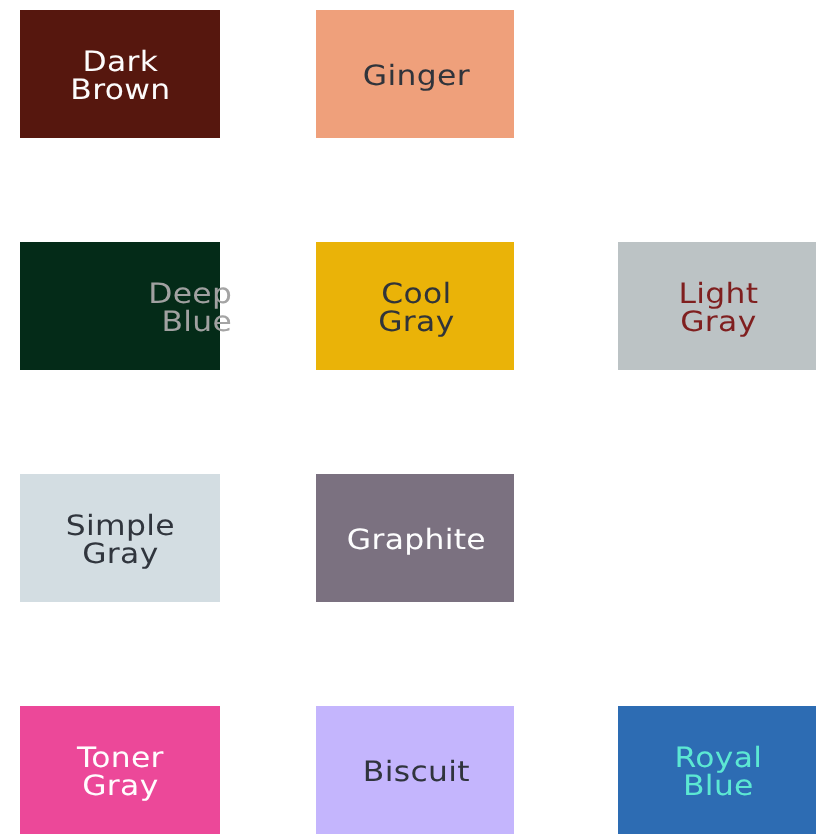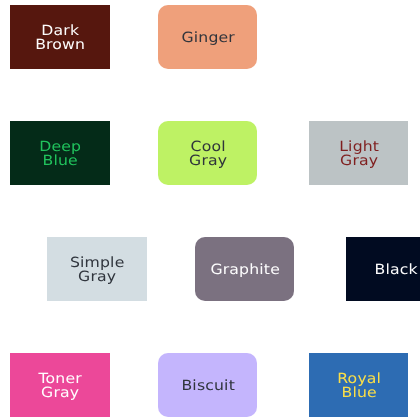--- a/index.html
+++ b/index.html
@@ -2,22 +2,22 @@
 <html><head>
 <meta charset="utf-8">
 <title>Color Palette</title>
 <style>
   html,body{margin:0;padding:0;}
   body{width:420px;height:420px;background:#ffffff;overflow:hidden;
        font-family:"DejaVu Sans",sans-serif;
        -webkit-font-smoothing:antialiased;text-rendering:geometricPrecision;}
   .palette{position:relative;width:340px;height:420px;background:#ffffff;}
   .swatch{position:absolute;width:99.8px;height:64px;}
-  .c0{left:10.1px;} .c1{left:157.5px;border-radius:10px;} .c2{left:308.7px;}
-  .r0{top:4.9px;} .r1{top:120.7px;} .r2{top:236.8px;margin-left:37px;} .r3{top:352.9px;}
+  .c0{left:10.1px;} .c1{left:157.5px;} .c2{left:308.7px;}
+  .r0{top:4.9px;} .r1{top:120.7px;} .r2{top:236.8px;} .r3{top:352.9px;}
   .label{position:absolute;left:0;right:0;top:50%;
          transform:translate(0.3px,calc(-50% + 1.45px));text-align:center;opacity:0.99;}
   .line{display:block;white-space:nowrap;font-size:14px;line-height:14.0px;
         letter-spacing:0.15px;transform:scaleX(1.12);backface-visibility:hidden;}
 </style>
 </head>
 <body>
 
 <div class="palette" style="background: rgb(255, 255, 255);">
     <div class="swatch c0 r0" style="background: rgb(86, 23, 14);">
@@ -25,26 +25,26 @@
         <span class="line">Dark</span>
         <span class="line">Brown</span>
       </div>
     </div>
     <div class="swatch c1 r0" style="background: rgb(239, 160, 123);">
       <div class="label" style="color: rgb(46, 51, 59);">
         <span class="line">Ginger</span>
       </div>
     </div>
     <div class="swatch c0 r1" style="background: rgb(4, 43, 24);">
-      <div class="label" style="color: #22c55e;">
+      <div class="label" style="color: #a3a3a3; text-align: right;">
         <span class="line">Deep</span>
         <span class="line">Blue</span>
       </div>
     </div>
-    <div class="swatch c1 r1" style="background: #bef264;">
+    <div class="swatch c1 r1" style="background: #eab308;">
       <div class="label" style="color: rgb(46, 51, 59);">
         <span class="line">Cool</span>
         <span class="line">Gray</span>
       </div>
     </div>
     <div class="swatch c2 r1" style="background: rgb(188, 195, 197);">
       <div class="label" style="color: #7f1d1d;">
         <span class="line">Light</span>
         <span class="line">Gray</span>
       </div>
@@ -53,35 +53,30 @@
       <div class="label" style="color: rgb(46, 51, 59);">
         <span class="line">Simple</span>
         <span class="line">Gray</span>
       </div>
     </div>
     <div class="swatch c1 r2" style="background: rgb(123, 113, 128);">
       <div class="label" style="color: rgb(255, 255, 255);">
         <span class="line">Graphite</span>
       </div>
     </div>
-    <div class="swatch c2 r2" style="background: rgb(1, 11, 33);">
-      <div class="label" style="color: rgb(255, 255, 255);">
-        <span class="line">Black</span>
-      </div>
-    </div>
     <div class="swatch c0 r3" style="background: #ec4899;">
       <div class="label" style="color: rgb(255, 255, 255);">
         <span class="line">Toner</span>
         <span class="line">Gray</span>
       </div>
     </div>
     <div class="swatch c1 r3" style="background: #c4b5fd;">
       <div class="label" style="color: rgb(46, 51, 59);">
         <span class="line">Biscuit</span>
       </div>
     </div>
     <div class="swatch c2 r3" style="background: rgb(45, 108, 179);">
-      <div class="label" style="color: #fde047;">
+      <div class="label" style="color: #5eead4;">
         <span class="line">Royal</span>
         <span class="line">Blue</span>
       </div>
     </div>
 </div>
 
 </body></html>

